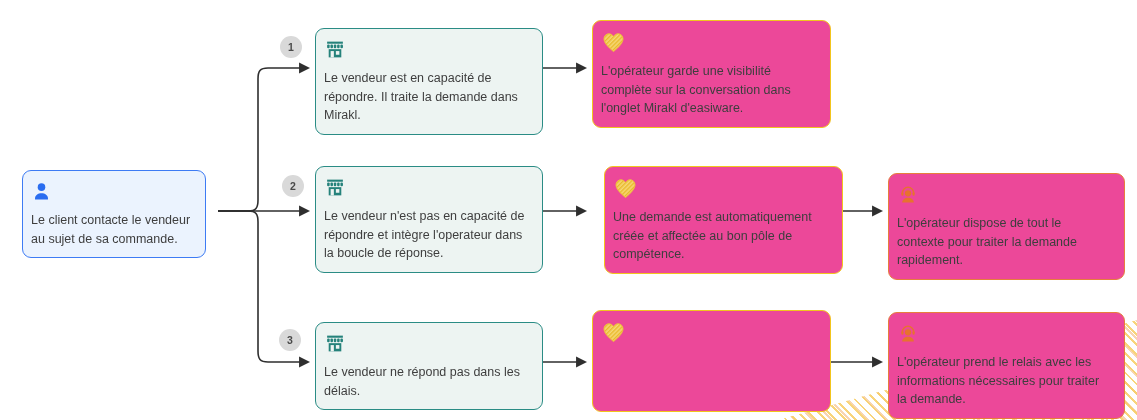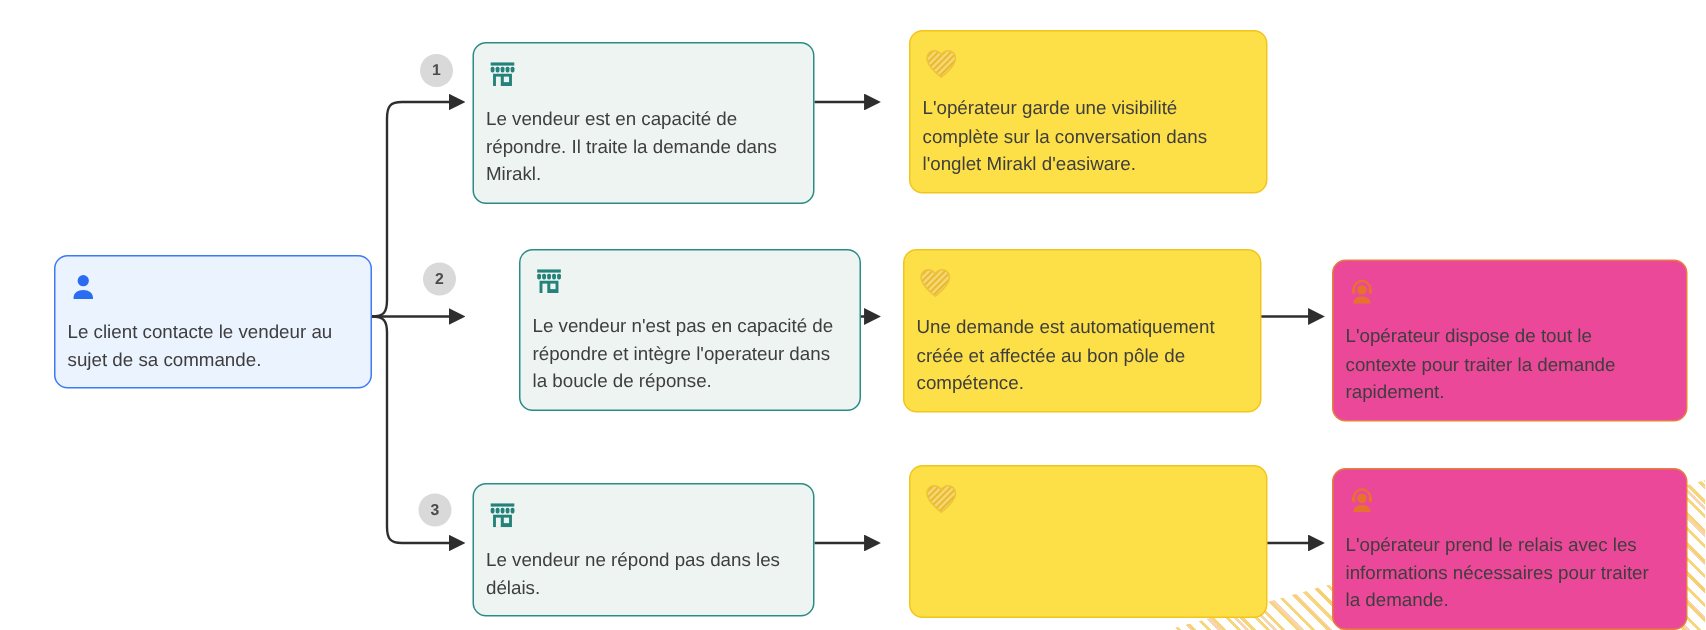--- a/index.html
+++ b/index.html
@@ -15,21 +15,21 @@
     clip-path:polygon(100% 0,100% 100%,0 100%);
   }
   .connectors{position:absolute;left:0;top:0;width:1137px;height:420px;z-index:1;}
   .box{
     position:absolute;box-sizing:border-box;border-radius:9px;
     padding:10px 13px 9px 8px;z-index:2;
   }
   .box .txt{font-size:12.5px;line-height:18.5px;color:#3e3e3e;margin-top:5px;}
   .blue  {background:#ebf3fe;border:1.6px solid #3d7bf4;}
   .teal  {background:#edf4f2;border:1.6px solid #2a8c85;}
-  .yellow{background:#fde047;border:1.6px solid #f2c51d;margin-left:14px;}
+  .yellow{background:#ec4899;border:1.6px solid #f2c51d;}
   .orange{background:#ec4899;border:1.6px solid #e77e3c;}
   .icon{display:inline-block;height:22px;}
   .badge{
     position:absolute;width:22px;height:22px;border-radius:50%;
     background:#d9d9d9;color:#4a4a4a;font-size:10.5px;font-weight:bold;
     display:flex;align-items:center;justify-content:center;z-index:2;
   }
   .defs-holder{position:absolute;width:0;height:0;overflow:hidden;}
 </style>
 </head>
@@ -59,21 +59,21 @@
       <path d="M218 211 H308" marker-end="url(#arrow)"></path>
       <path d="M218 211 H248 C256 211 258 214 258 222 V351 C258 359 260 362 268 362 H308" marker-end="url(#arrow)"></path>
       <path d="M543 68 H585" marker-end="url(#arrow)"></path>
       <path d="M543 211 H585" marker-end="url(#arrow)"></path>
       <path d="M831 211 H881" marker-end="url(#arrow)"></path>
       <path d="M543 362 H585" marker-end="url(#arrow)"></path>
       <path d="M831 362 H881" marker-end="url(#arrow)"></path>
     </g>
   </svg>
 
-  <div class="box blue" style="left:22px;top:170px;width:212px;min-height:80px;margin-left:14px;">
+  <div class="box blue" style="left:22px;top:170px;width:184px;min-height:80px;">
     <span class="icon">
       <svg width="21" height="21" viewBox="0 0 24 24" fill="#2a6df0">
         <circle cx="12" cy="7" r="4.3"></circle>
         <path d="M4.6 21 v-1 c0-3.7 3.3-6 7.4-6 s7.4 2.3 7.4 6 v1 z"></path>
       </svg>
     </span>
     <div class="txt">Le client contacte le vendeur au sujet de sa commande.</div>
   </div>
 
   <div class="badge" style="left:280px;top:36px;">1</div>
@@ -90,21 +90,21 @@
         <rect x="14.4" y="6.2" width="2.9" height="4.4" rx="1.3"></rect>
         <rect x="18.2" y="6.2" width="2.9" height="4.4" rx="1.3"></rect>
         <path d="M4.8 11.6 h14.4 V21 H4.8 z"></path>
         <rect x="7" y="13.8" width="3.7" height="7.2" fill="#edf4f2"></rect>
         <rect x="13" y="13.8" width="4" height="4.2" fill="#edf4f2"></rect>
       </svg>
     </span>
     <div class="txt">Le vendeur est en capacité de répondre. Il traite la demande dans Mirakl.</div>
   </div>
 
-  <div class="box teal" style="left:315px;top:166px;width:228px;min-height:90px;margin-left:31px;">
+  <div class="box teal" style="left:315px;top:166px;width:228px;min-height:90px;">
     <span class="icon">
       <svg width="22" height="21" viewBox="0 0 24 24" fill="#25827b">
         <rect x="3" y="3" width="18" height="2.4"></rect>
         <rect x="3" y="6.2" width="2.9" height="4.4" rx="1.3"></rect>
         <rect x="6.8" y="6.2" width="2.9" height="4.4" rx="1.3"></rect>
         <rect x="10.6" y="6.2" width="2.9" height="4.4" rx="1.3"></rect>
         <rect x="14.4" y="6.2" width="2.9" height="4.4" rx="1.3"></rect>
         <rect x="18.2" y="6.2" width="2.9" height="4.4" rx="1.3"></rect>
         <path d="M4.8 11.6 h14.4 V21 H4.8 z"></path>
         <rect x="7" y="13.8" width="3.7" height="7.2" fill="#edf4f2"></rect>
@@ -133,21 +133,21 @@
 
   <div class="box yellow" style="left:592px;top:20px;width:239px;min-height:96px;">
     <span class="icon">
       <svg width="25" height="22" viewBox="0 0 24 22">
         <path d="M12 20.5 C5.8 15.5 2.5 11.5 2.5 7.8 C2.5 5 4.7 2.8 7.4 2.8 C9.3 2.8 11 3.9 12 5.6 C13 3.9 14.7 2.8 16.6 2.8 C19.3 2.8 21.5 5 21.5 7.8 C21.5 11.5 18.2 15.5 12 20.5 Z" fill="url(#hatch)" stroke="#eec23a" stroke-width="1"></path>
       </svg>
     </span>
     <div class="txt">L'opérateur garde une visibilité complète sur la conversation dans l'onglet Mirakl d'easiware.</div>
   </div>
 
-  <div class="box yellow" style="left:588px;top:166px;width:239px;min-height:92px;">
+  <div class="box yellow" style="left:604px;top:166px;width:239px;min-height:92px;">
     <span class="icon">
       <svg width="25" height="22" viewBox="0 0 24 22">
         <path d="M12 20.5 C5.8 15.5 2.5 11.5 2.5 7.8 C2.5 5 4.7 2.8 7.4 2.8 C9.3 2.8 11 3.9 12 5.6 C13 3.9 14.7 2.8 16.6 2.8 C19.3 2.8 21.5 5 21.5 7.8 C21.5 11.5 18.2 15.5 12 20.5 Z" fill="url(#hatch)" stroke="#eec23a" stroke-width="1"></path>
       </svg>
     </span>
     <div class="txt">Une demande est automatiquement créée et affectée au bon pôle de compétence.</div>
   </div>
 
   <div class="box yellow" style="left:592px;top:310px;width:239px;min-height:102px;">
     <span class="icon">

